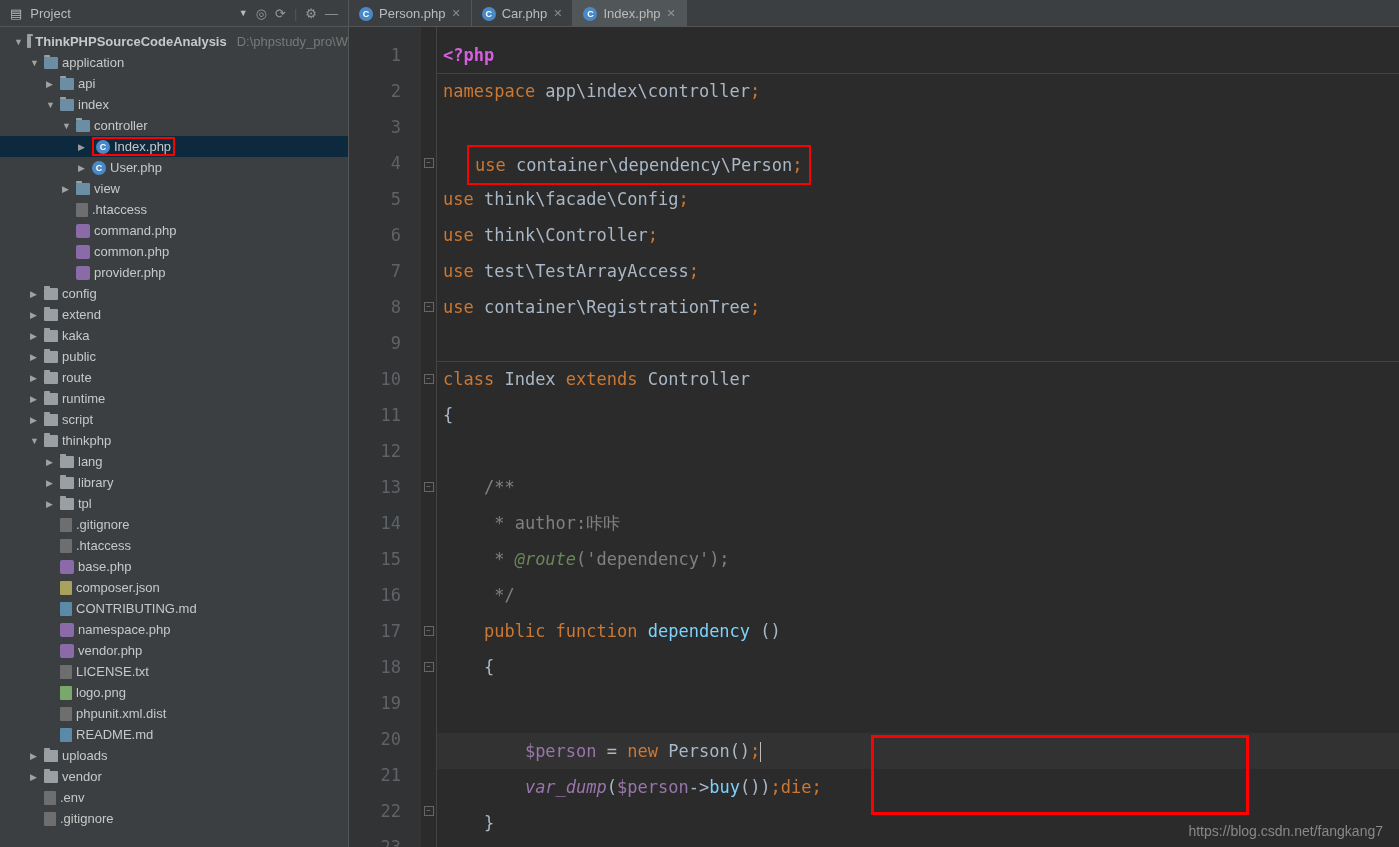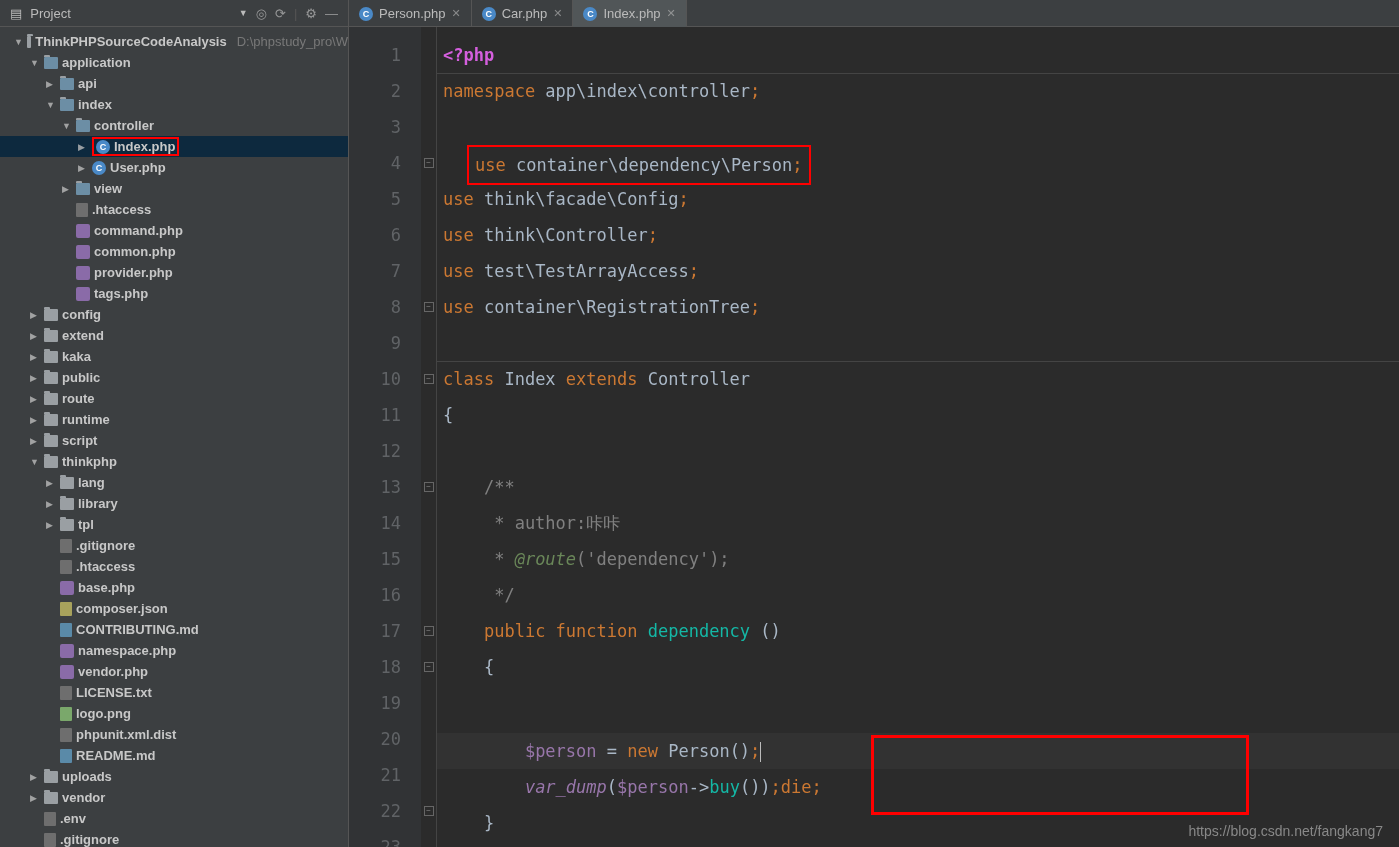--- a/index.html
+++ b/index.html
@@ -64,21 +64,21 @@
   align-items: center;
   height: 21px;
   padding-left: 10px;
   gap: 4px;
   cursor: pointer;
   white-space: nowrap;
 }
 .tree-row.selected { background: #0d293e; }
 .tree-row .arrow { width: 10px; font-size: 9px; opacity: .8; }
 .tree-row .pad { display: inline-block; }
-.tree-row .lbl { color: #c8c8c8; font-weight: bold; }
+.tree-row .lbl { color: #c8c8c8; }
 .tree-row .path { color: #787878; margin-left: 6px; }
 .folder-icon { width: 14px; height: 12px; background: #9a9fa3; border-radius: 1px; display: inline-block; position: relative; }
 .folder-icon::before { content: ""; position: absolute; top: -2px; left: 0; width: 6px; height: 2px; background: #9a9fa3; border-radius: 1px 1px 0 0; }
 .folder-icon.src { background: #6c8ea5; }
 .file-icon { width: 12px; height: 14px; background: #6e6e6e; border-radius: 1px; display: inline-block; }
 .php-icon { width: 14px; height: 14px; background: #8a6ba8; border-radius: 2px; display: inline-block; }
 .txt-icon { width: 12px; height: 14px; background: #6e6e6e; border-radius: 1px; display: inline-block; }
 .json-icon { width: 12px; height: 14px; background: #a8a25c; border-radius: 1px; display: inline-block; }
 .md-icon { width: 12px; height: 14px; background: #5a8aa8; border-radius: 1px; display: inline-block; }
 .img-icon { width: 12px; height: 14px; background: #7aa86b; border-radius: 1px; display: inline-block; }
@@ -134,21 +134,21 @@
   height: 36px;
   line-height: 36px;
   padding-left: 6px;
   white-space: pre;
 }
 .line.current { background: #323232; margin-top: 48px; }
 .kw { color: #cc7832; }
 .op { color: #cc7832; }
 .comment { color: #808080; }
 .phpdoc-tag { color: #6a8759; font-style: italic; }
-.func { color: #14b8a6; }
+.func { color: #7dd3fc; }
 .var { color: #9876aa; }
 .plain { color: #a9b7c6; }
 .varfn { color: #9876aa; font-style: italic; }
 .php-open { color: #d55fde; font-weight: bold; }
 .hr-line { position: absolute; left: 0; right: 0; border-top: 1px solid #444; }
 .red-box {
   border: 2px solid #ff0000;
   display: inline-block;
   padding: 0 6px;
   margin-left: 24px;
@@ -275,26 +275,20 @@
         <span class="pad" style="width:48px"></span>
         <span class="arrow"></span>
         <span class="php-icon"></span>
         <span class="lbl">common.php</span>
       </div>
       <div class="tree-row">
         <span class="pad" style="width:48px"></span>
         <span class="arrow"></span>
         <span class="php-icon"></span>
         <span class="lbl">provider.php</span>
-      </div>
-      <div class="tree-row">
-        <span class="pad" style="width:48px"></span>
-        <span class="arrow"></span>
-        <span class="php-icon"></span>
-        <span class="lbl">tags.php</span>
       </div>
       <div class="tree-row">
         <span class="pad" style="width:16px"></span>
         <span class="arrow">▶</span>
         <span class="folder-icon"></span>
         <span class="lbl">config</span>
       </div>
       <div class="tree-row">
         <span class="pad" style="width:16px"></span>
         <span class="arrow">▶</span>

